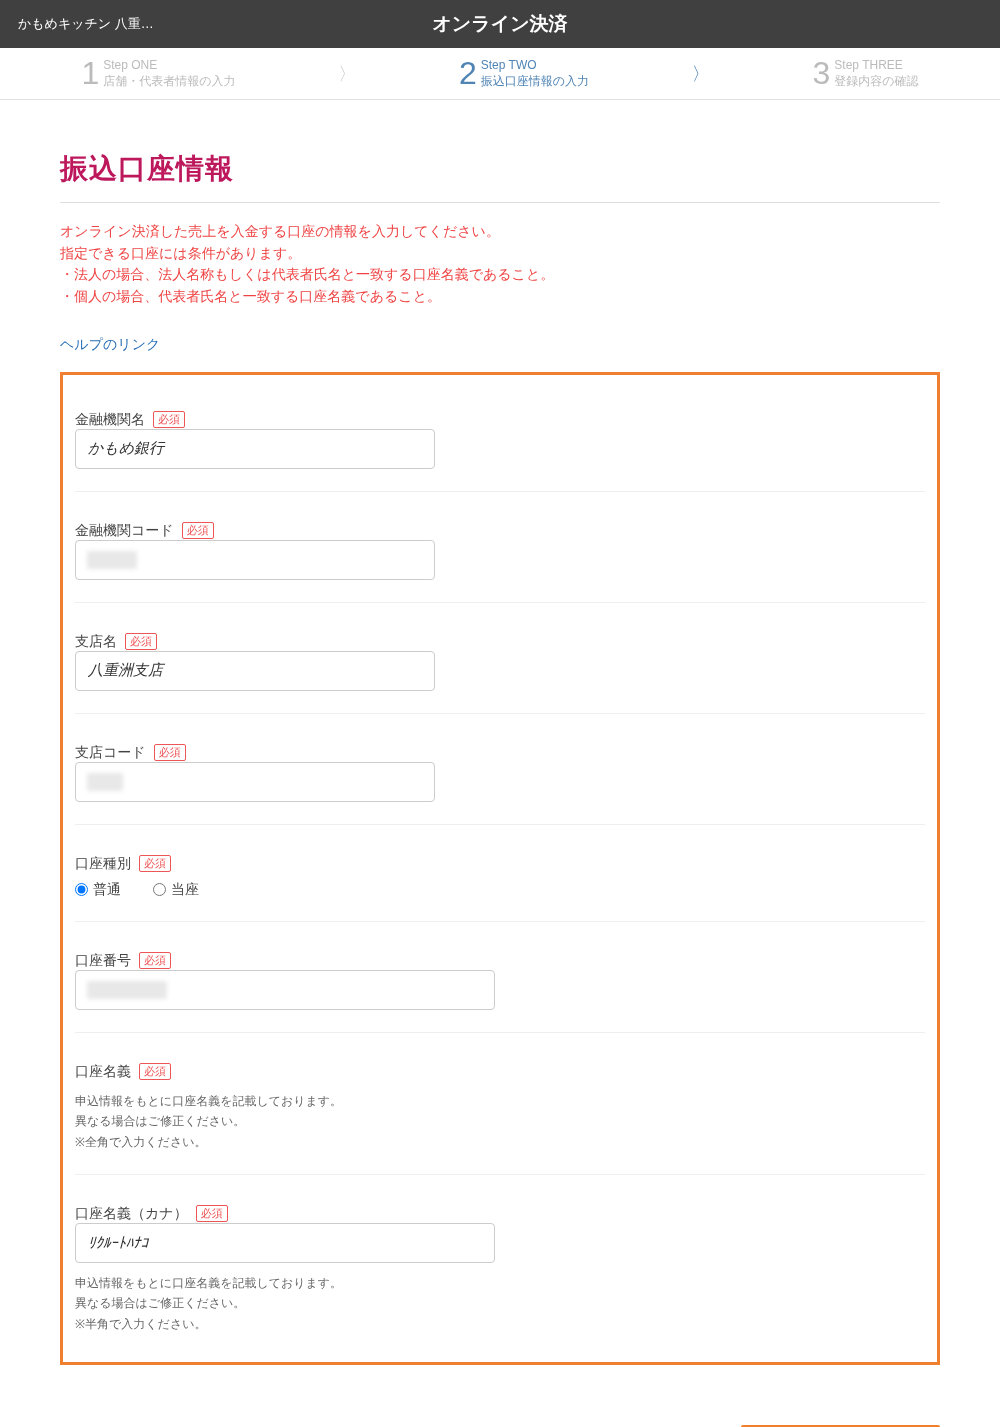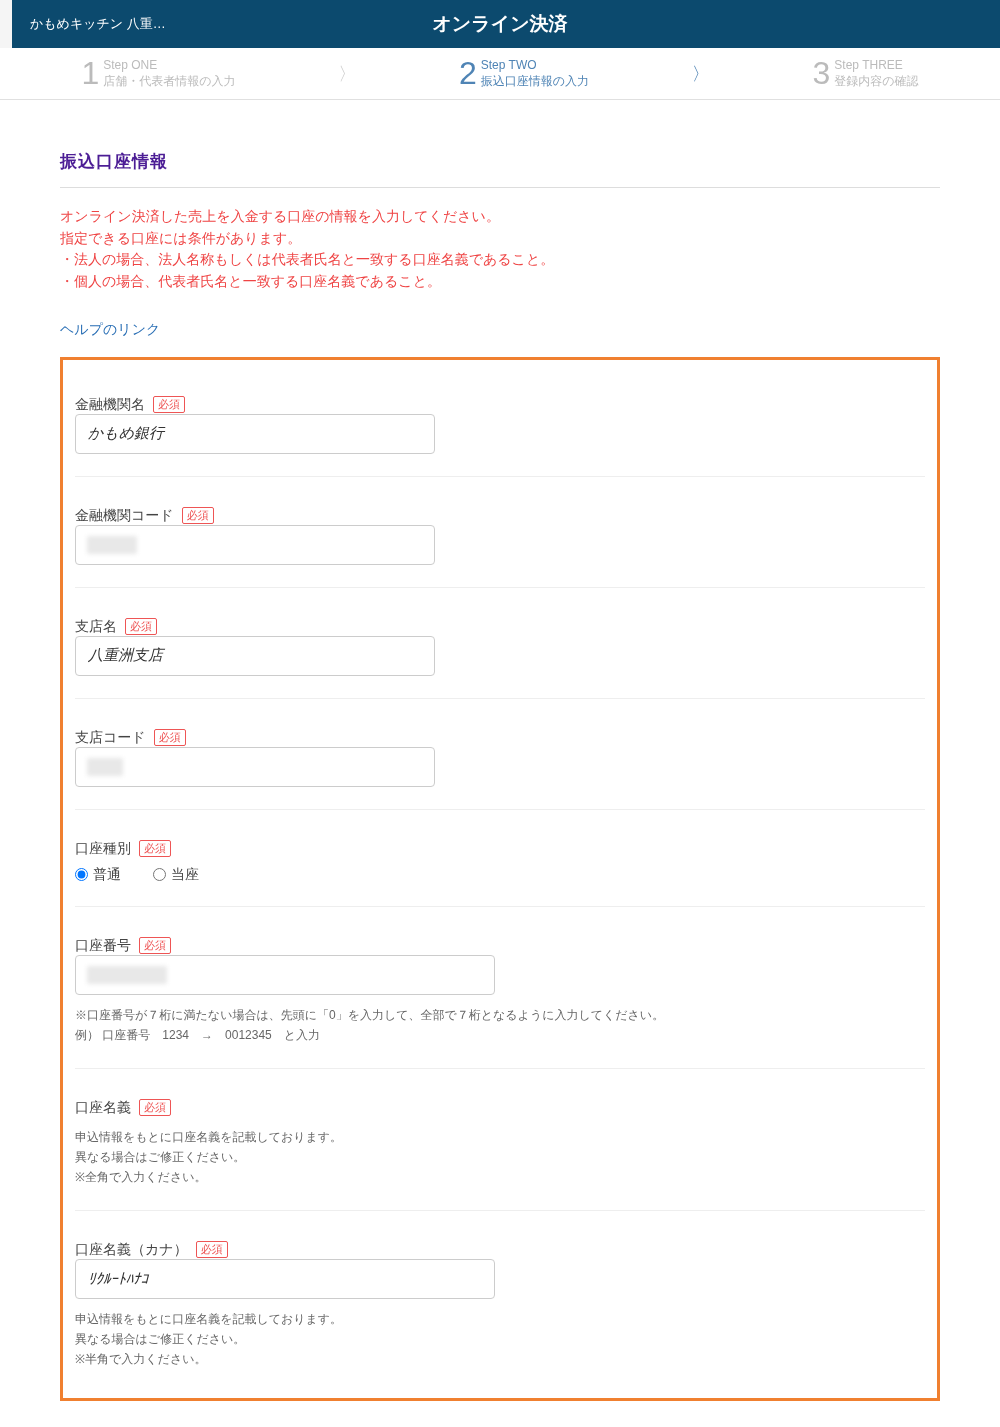--- a/index.html
+++ b/index.html
@@ -1,31 +1,31 @@
 <!DOCTYPE html>
 <html><head>
   <meta charset="utf-8">
   <style>
     * { box-sizing: border-box; margin: 0; padding: 0; }
     body { font-family: "Hiragino Kaku Gothic ProN", "メイリオ", Meiryo, sans-serif; background: #f5f5f5; width: 1000px; margin: 0; }
     
-    .header { background: #0c4a6e; color: white; height: 48px; display: flex; align-items: center; margin-left: 12px; }
+    .header { background: #404040; color: white; height: 48px; display: flex; align-items: center; }
     .header-left { font-size: 13px; padding-left: 18px; width: 400px; }
     .header-title { font-size: 19px; font-weight: bold; text-align: center; flex: 0 0 auto; position: absolute; left: 50%; transform: translateX(-50%); }
     
     .steps { background: white; height: 52px; display: flex; align-items: center; justify-content: space-around; border-bottom: 1px solid #e0e0e0; padding: 0 30px; }
     .step { display: flex; align-items: center; color: #bbb; }
     .step-num { font-size: 32px; font-weight: 300; margin-right: 4px; }
     .step-label-box { display: flex; flex-direction: column; font-size: 12px; line-height: 1.3; }
     .step.active .step-num, .step.active .step-label-box { color: #4f84b5; }
     .chevron { color: #ccc; font-size: 18px; }
     .step.active + .chevron { color: #4f84b5; }
     
     .content { background: white; padding: 50px 60px 40px; min-height: 1200px; }
-    .section-title { font-size: 17px; font-weight: bold; color: #4c1d95; padding-bottom: 14px; border-bottom: 1px solid #ddd; margin-bottom: 18px; letter-spacing: 1px; }
+    .section-title { font-size: 28px; font-weight: bold; color: #be185d; padding-bottom: 14px; border-bottom: 1px solid #ddd; margin-bottom: 18px; letter-spacing: 1px; }
     .intro { font-size: 14px; color: #ef4444; line-height: 1.55; margin-bottom: 28px; }
     .help-link { text-align: left; font-size: 14px; margin-bottom: 18px; }
     .help-link a { color: #2a6fb5; text-decoration: none; }
     
     .form-box { border: 3px solid #f08030; padding: 6px 12px; }
     .row { display: flex; align-items: flex-start; padding: 22px 0; border-bottom: 1px solid #eee; flex-direction: column; }
     .row:last-child { border-bottom: none; }
     .label-col { width: 184px; font-size: 14px; color: #444; display: flex; align-items: center; padding-top: 8px; }
     .req { border: 1px solid #e55; color: #e55; font-size: 11px; padding: 0 4px; margin-left: 8px; border-radius: 2px; }
     .input-col { flex: 1; }
@@ -150,24 +150,20 @@
     </div>
 
     <div class="row">
       <div class="label-col">
         <span>口座番号</span>
         <span class="req">必須</span>
       </div>
       <div class="input-col" style="position:relative;">
         <input class="text-input wide" value="" style="">
         <span class="blur-box" style="position:absolute; left:12px; top:11px; width:80px;"></span>
-        <div class="note">
-          <span>※口座番号が７桁に満たない場合は、先頭に「0」を入力して、全部で７桁となるように入力してください。</span><br>
-          <span>例） 口座番号　1234　→　0012345　と入力</span>
-        </div>
       </div>
     </div>
 
     <div class="row">
       <div class="label-col">
         <span>口座名義</span>
         <span class="req">必須</span>
       </div>
       <div class="input-col">
         <div class="note">

